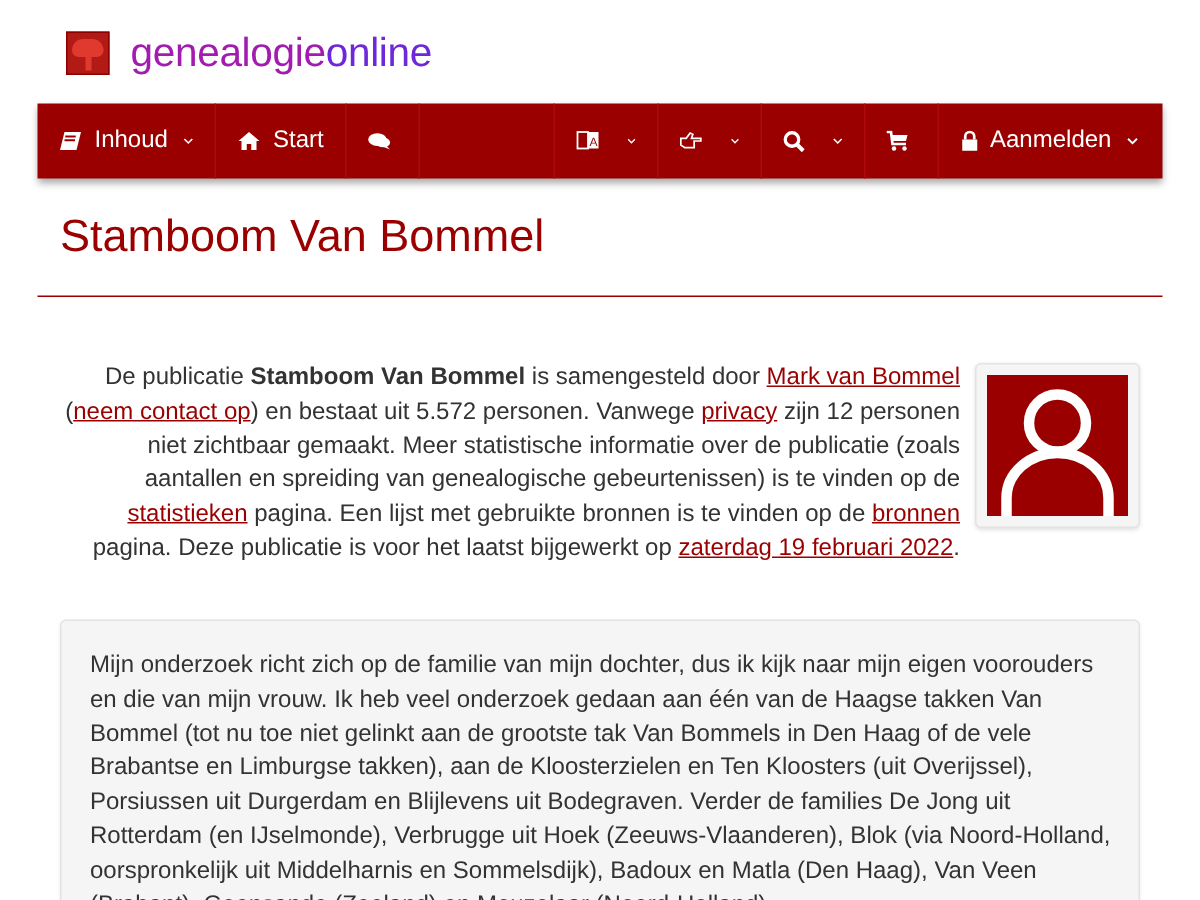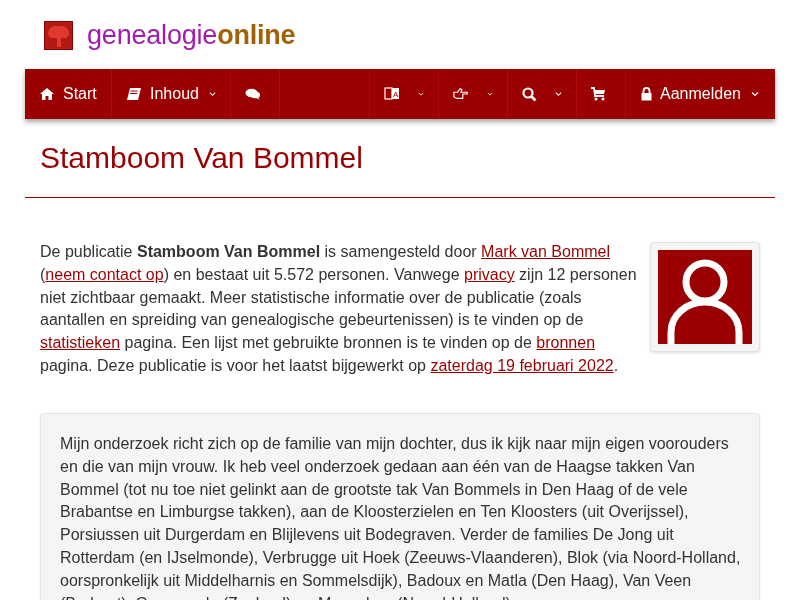--- a/index.html
+++ b/index.html
@@ -5,34 +5,34 @@
   * { box-sizing: border-box; margin: 0; padding: 0; }
   html, body { width: 800px; height: 600px; overflow: hidden; background: #fff; }
   body { font-family: "Liberation Sans", sans-serif; color: #333; font-size: 16px; }
 
   .brand { position: absolute; left: 44px; top: 17px; height: 36px; display: flex; align-items: center; }
   .brand-logo { width: 29px; height: 29px; background: #b21a16; border: 1px solid #8d0000; position: relative; }
   .brand-logo .tree-crown { position: absolute; left: 3px; top: 4px; width: 21px; height: 12px; background: #e03a2e; border-radius: 10px 10px 6px 6px; }
   .brand-logo .tree-trunk { position: absolute; left: 12px; top: 14px; width: 4px; height: 11px; background: #e03a2e; }
   .brand-text { margin-left: 14px; font-size: 27px; letter-spacing: -0.2px; }
   .brand-text .light { color: #a21caf; }
-  .brand-text .bold { color: #a16207; font-weight: bold; }
+  .brand-text .bold { color: #6d28d9; font-weight: normal; }
 
   .navbar { position: absolute; left: 25px; top: 69px; width: 750px; height: 50px; background: #9a0000;
             box-shadow: 0 3px 5px rgba(0,0,0,0.35); display: flex; }
   .nav-item { height: 50px; display: flex; align-items: center; color: #fff; font-size: 16px;
               border-right: 1px solid #b00808; padding: 0 14px; }
   .nav-item .ico { display: inline-flex; align-items: center; justify-content: center; width: 16px; height: 16px; margin-right: 8px; }
   .nav-item .chev { margin-left: 10px; width: 8px; height: 8px; display: inline-block; }
   .nav-spacer { width: 90px; border-right: 1px solid #b00808; }
 
   .page-title { position: absolute; left: 40px; top: 141px; font-size: 30px; color: #9a0000; font-weight: normal; }
   .title-rule { position: absolute; left: 25px; top: 197px; width: 750px; height: 1px; background: #9a0000; }
 
-  .intro { position: absolute; left: 40px; top: 241px; width: 600px; font-size: 16px; line-height: 22.8px; color: #333; }
+  .intro { position: absolute; left: 40px; top: 241px; width: 600px; font-size: 16px; line-height: 22.8px; color: #333; text-align: right; }
   .intro a { color: #9a0000; text-decoration: underline; }
   .intro b { font-weight: bold; }
 
   .avatar-frame { position: absolute; left: 650px; top: 242px; width: 110px; height: 110px; background: #f5f5f5;
                   border: 1px solid #e3e3e3; border-radius: 4px; box-shadow: 0 1px 3px rgba(0,0,0,0.12); }
   .avatar { position: absolute; left: 7px; top: 7px; width: 94px; height: 94px; background: #9a0000; overflow: hidden; }
 
   .desc-box { position: absolute; left: 40px; top: 413px; width: 720px; height: 220px; background: #f5f5f5;
               border: 1px solid #e3e3e3; border-radius: 4px; box-shadow: 0 1px 3px rgba(0,0,0,0.08); }
   .desc-text { position: absolute; left: 19px; top: 19px; width: 686px; font-size: 16px; line-height: 22.8px; color: #333; }
@@ -42,39 +42,39 @@
 
 <div class="brand">
   <div class="brand-logo">
     <div class="tree-crown"></div>
       <div class="tree-trunk"></div>
   </div>
   <div class="brand-text"><span class="light">genealogie</span><span class="bold">online</span></div>
 </div>
 
 <nav class="navbar">
-  <div class="nav-item" style="width:87px;">
-    <span class="ico">
-      <svg width="16" height="14" viewBox="0 0 16 14">
-          <path d="M8 1 L1 7 L3 7 L3 13 L6.5 13 L6.5 9 L9.5 9 L9.5 13 L13 13 L13 7 L15 7 Z" fill="#fff"></path>
-        </svg>
-    </span>
-    <span>Start</span>
-  </div>
   <div class="nav-item" style="width:119px;">
     <span class="ico">
       <svg width="16" height="14" viewBox="0 0 16 14">
           <path d="M4 1 L15 1 L12 13 L1 13 Z" fill="#fff"></path>
           <path d="M4.5 4 L11.5 4 M4 6.5 L11 6.5" stroke="#9a0000" stroke-width="1.2"></path>
         </svg>
     </span>
     <span>Inhoud</span>
     <svg class="chev" viewBox="0 0 8 8">
         <path d="M1 2.5 L4 5.5 L7 2.5" stroke="#fff" stroke-width="1.2" fill="none"></path>
       </svg>
+  </div>
+  <div class="nav-item" style="width:87px;">
+    <span class="ico">
+      <svg width="16" height="14" viewBox="0 0 16 14">
+          <path d="M8 1 L1 7 L3 7 L3 13 L6.5 13 L6.5 9 L9.5 9 L9.5 13 L13 13 L13 7 L15 7 Z" fill="#fff"></path>
+        </svg>
+    </span>
+    <span>Start</span>
   </div>
   <div class="nav-item" style="width:49px;">
     <span class="ico">
       <svg width="17" height="14" viewBox="0 0 17 14">
           <ellipse cx="7" cy="6" rx="6.5" ry="4.5" fill="#fff"></ellipse>
           <ellipse cx="11" cy="8" rx="5" ry="3.5" fill="#fff"></ellipse>
           <path d="M13 10 L16 13 L11 11 Z" fill="#fff"></path>
         </svg>
     </span>
   </div>

